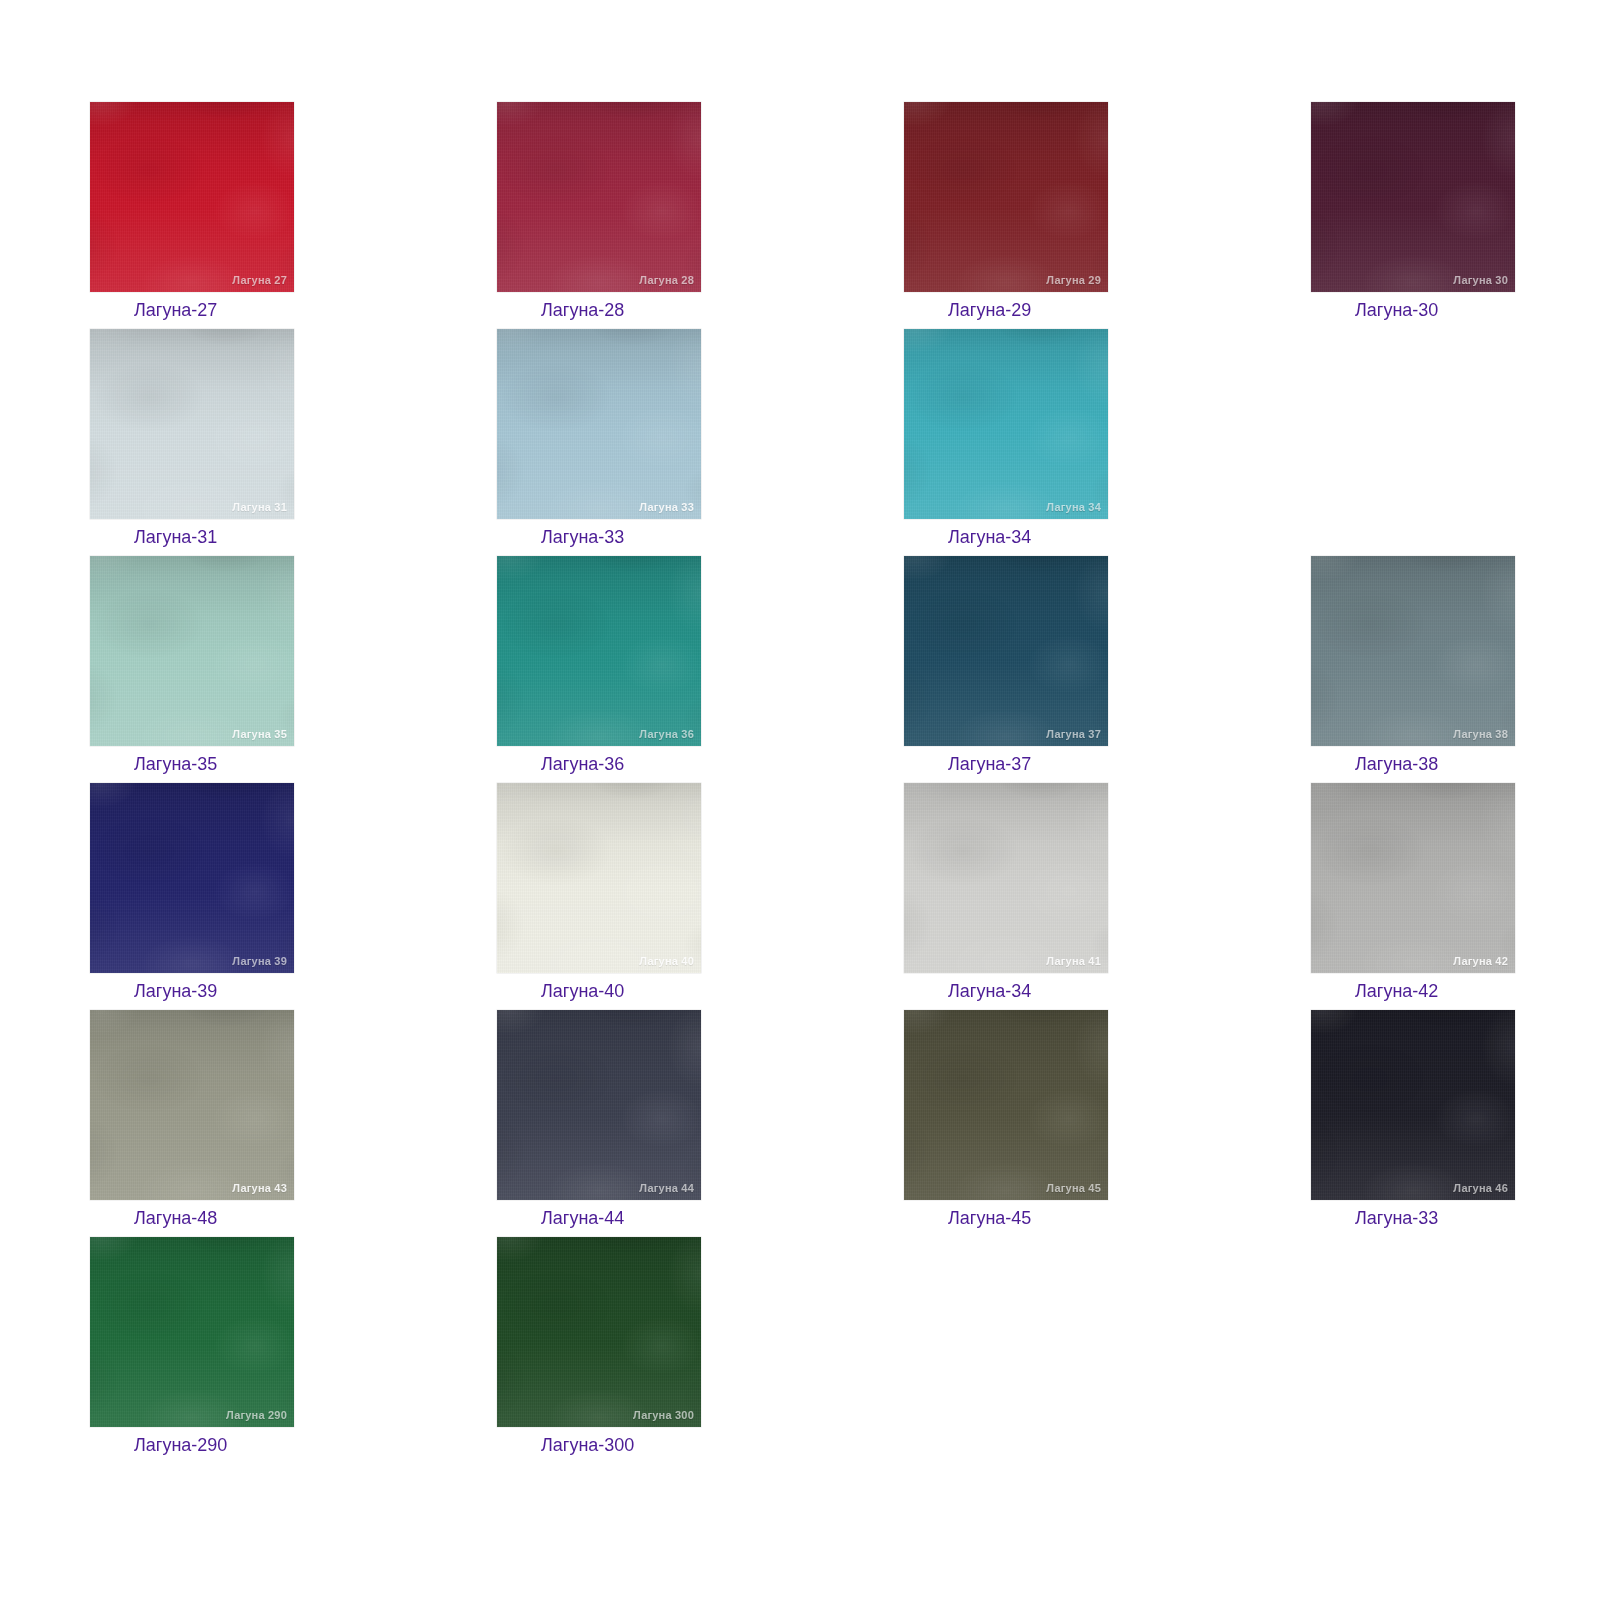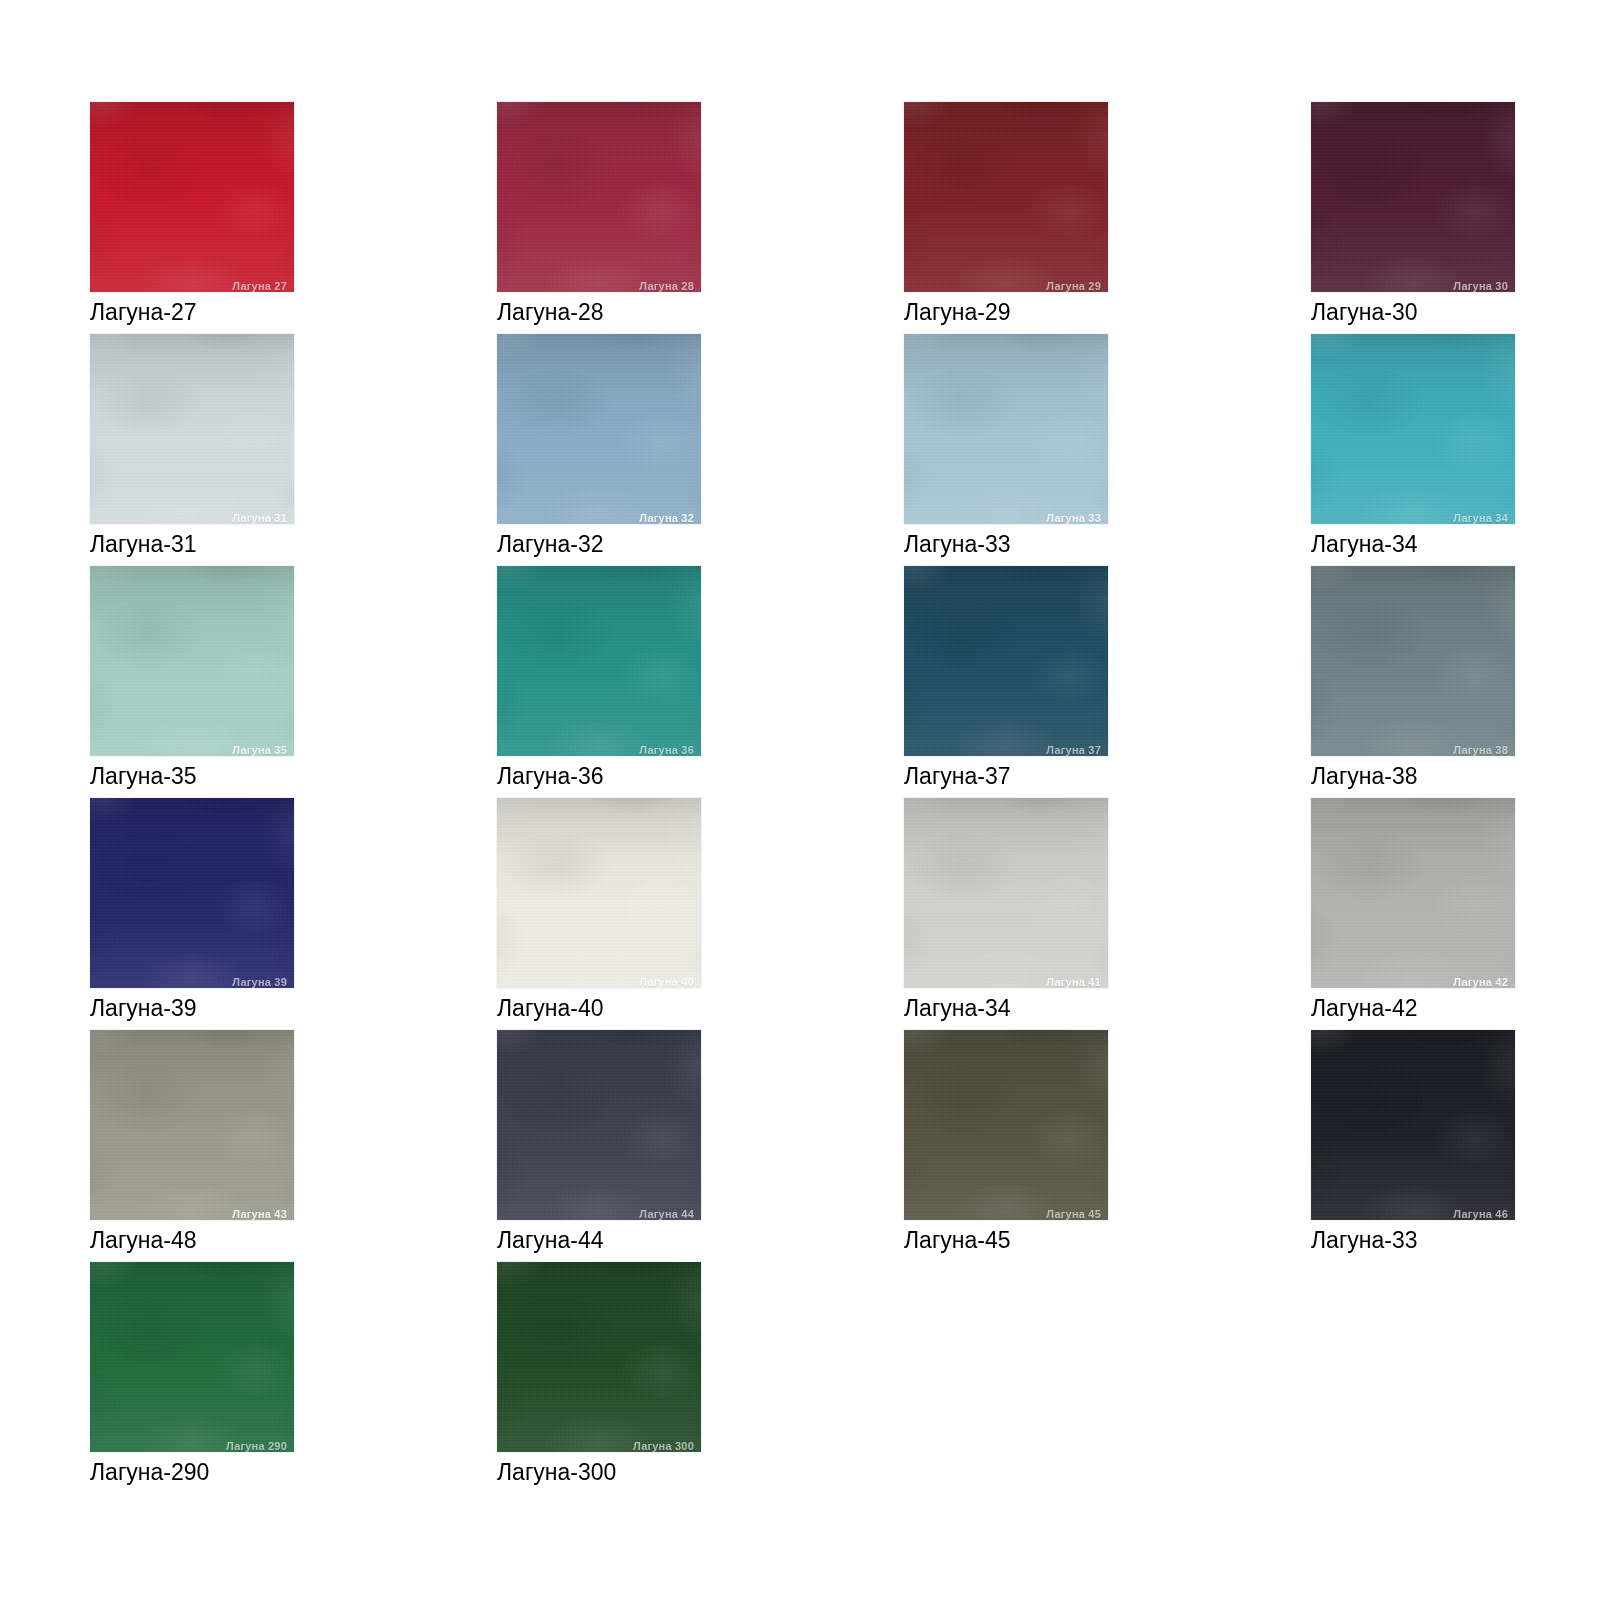--- a/index.html
+++ b/index.html
@@ -65,41 +65,42 @@
   
   .chip .grain{
     position:absolute; inset:0;
     background-image:
       repeating-linear-gradient(90deg, rgba(255,255,255,0.035) 0 1px, rgba(0,0,0,0.025) 1px 2px),
       repeating-linear-gradient(0deg,  rgba(255,255,255,0.022) 0 1px, rgba(0,0,0,0.018) 1px 3px);
     opacity:.7;
   }
   .chip .watermark{
     position:absolute;
-    right:7px; bottom:0;
+    right:7px; bottom:6px;
     font-family:"Liberation Sans", sans-serif;
     font-size:11px;
     font-weight:bold;
     letter-spacing:.2px;
     color:rgba(255,255,255,0.62);
     text-shadow:0 1px 1px rgba(0,0,0,0.18);
     white-space:nowrap;
   }
   .chip.light .watermark{
     color:rgba(255,255,255,0.88);
     text-shadow:0 1px 1px rgba(0,0,0,0.10);
   }
   .caption{
     font-family:"Liberation Sans", sans-serif;
-    font-size:23px;
-    color:#000000;
+    font-size:18px;
+    color:#4c1d95;
     line-height:1;
     padding-top:9px;
     padding-bottom:10px;
     white-space:nowrap;
+    margin-left:44px;
   }
 </style>
 </head>
 <body>
 
 <div id="catalog">
     <div class="swatch-row">
       <div class="swatch-cell">
         <div class="chip">
           <div class="base" style="background: rgb(201, 23, 43);"></div>
@@ -147,30 +148,20 @@
           <div class="base" style="background: rgb(211, 221, 224);"></div>
           <div class="shade"></div>
           <div class="nap"></div>
           <div class="grain"></div>
           <div class="watermark">Лагуна 31</div>
         </div>
         <div class="caption">Лагуна-31</div>
       </div>
       <div class="swatch-cell">
         <div class="chip light">
-          <div class="base" style="background: rgb(138, 173, 198);"></div>
-          <div class="shade"></div>
-          <div class="nap"></div>
-          <div class="grain"></div>
-          <div class="watermark">Лагуна 32</div>
-        </div>
-        <div class="caption">Лагуна-32</div>
-      </div>
-      <div class="swatch-cell">
-        <div class="chip light">
           <div class="base" style="background: rgb(166, 198, 212);"></div>
           <div class="shade"></div>
           <div class="nap"></div>
           <div class="grain"></div>
           <div class="watermark">Лагуна 33</div>
         </div>
         <div class="caption">Лагуна-33</div>
       </div>
       <div class="swatch-cell">
         <div class="chip">

